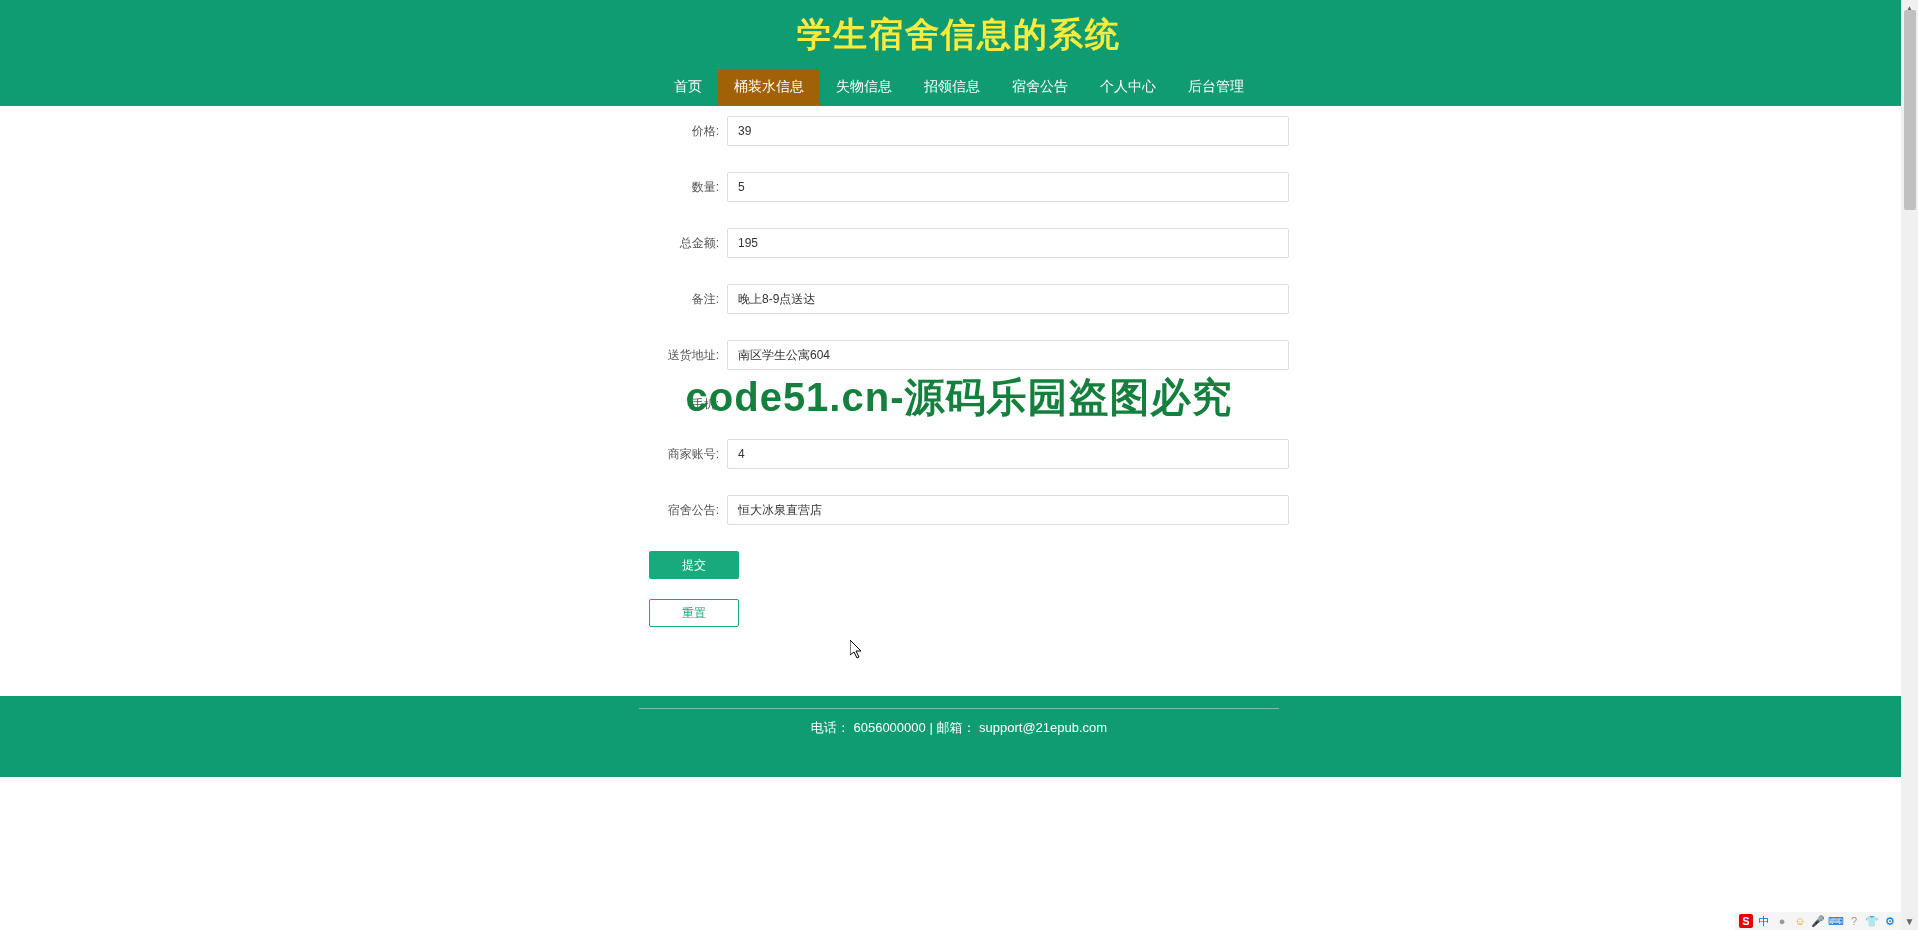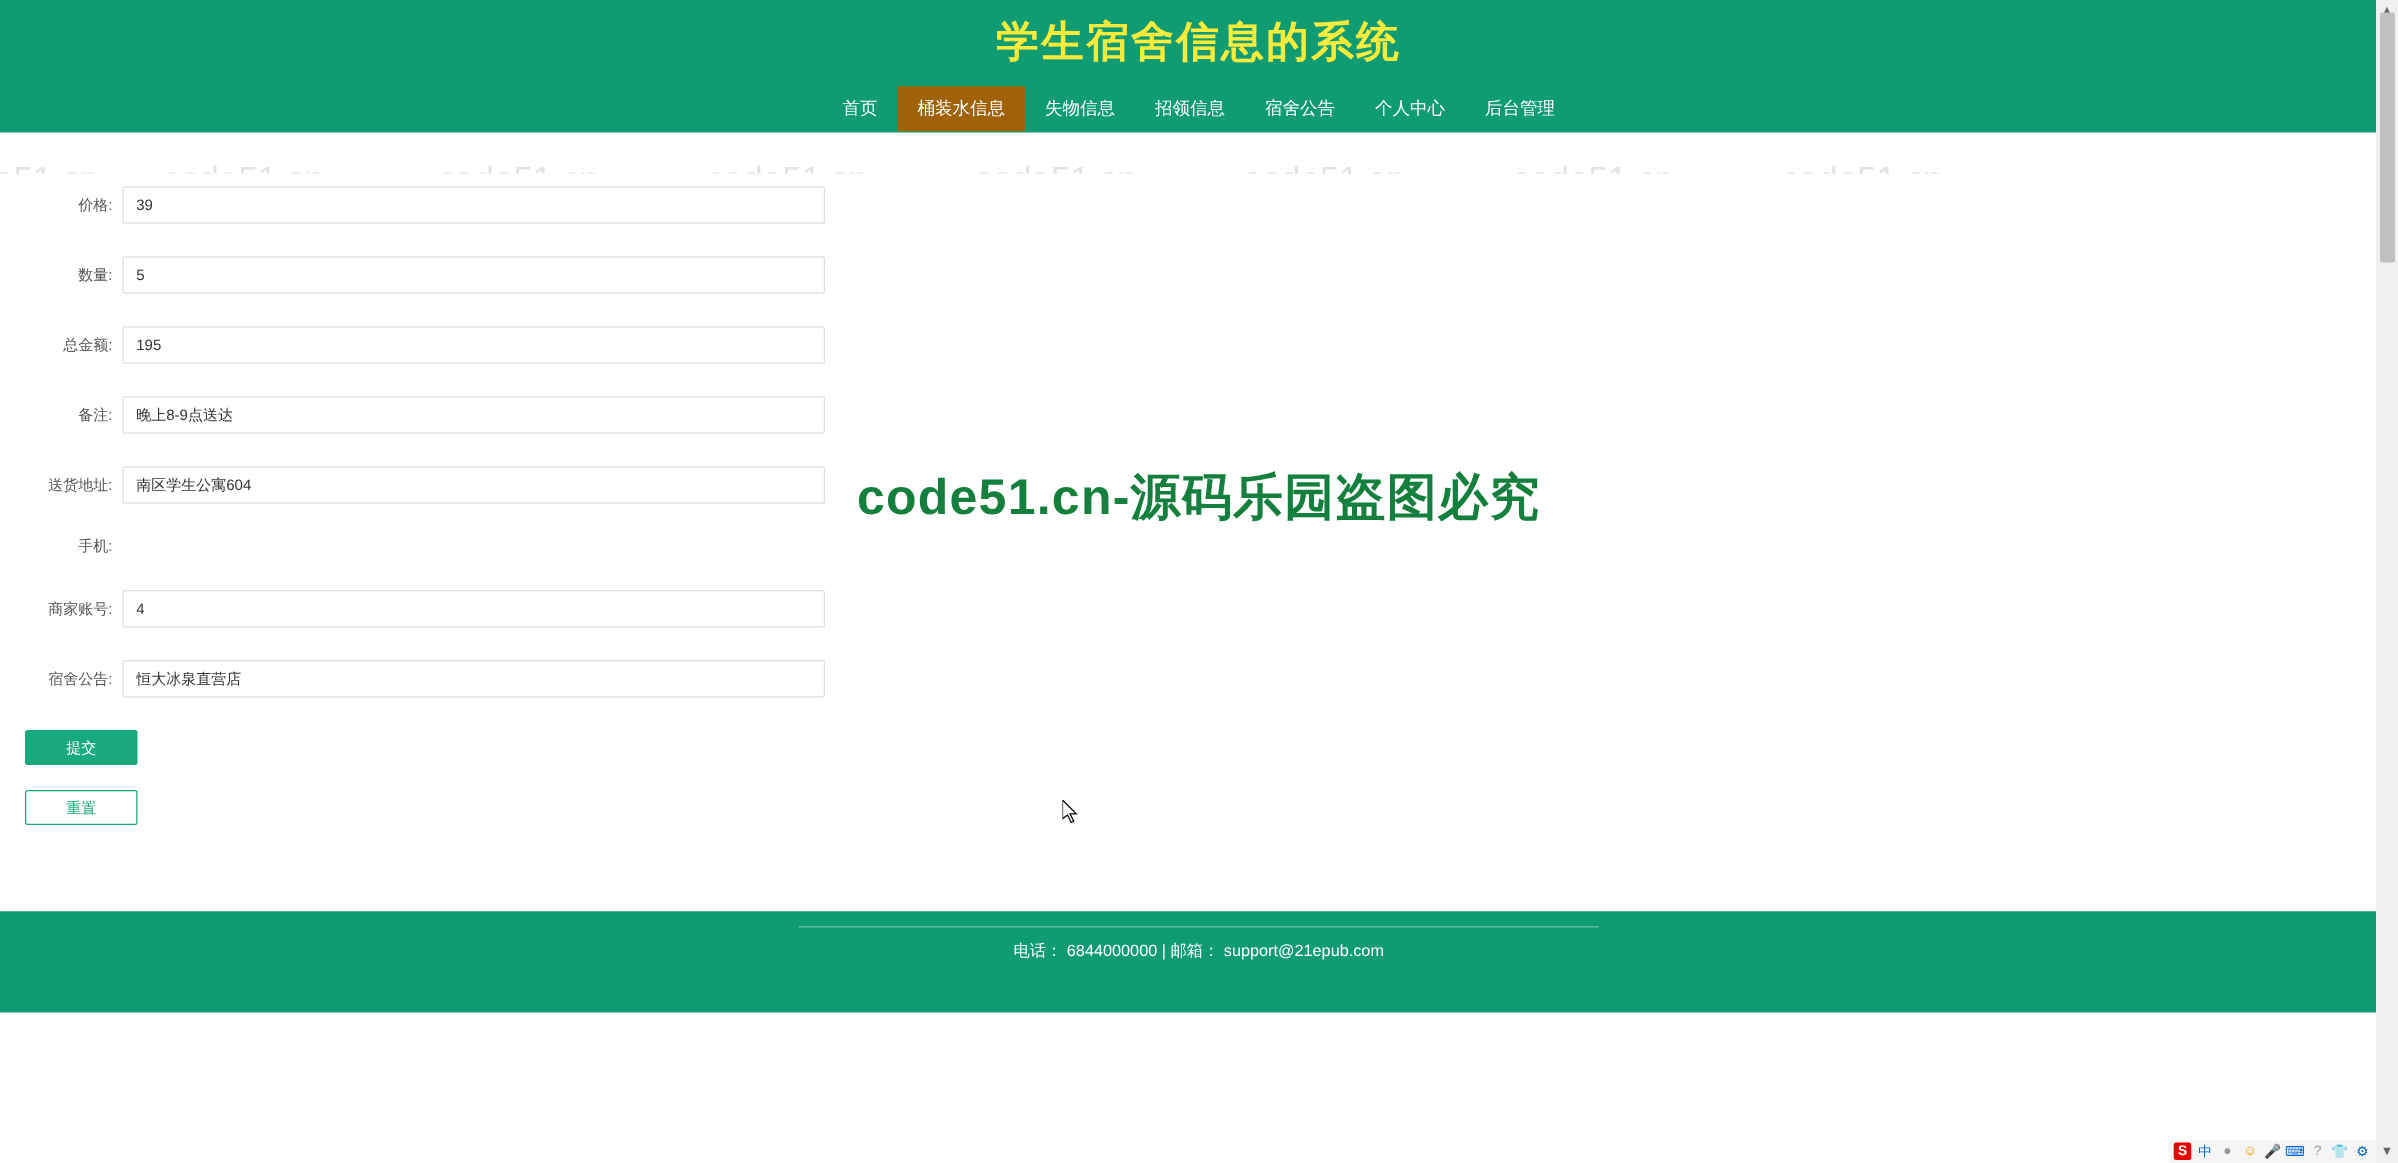--- a/index.html
+++ b/index.html
@@ -57,22 +57,21 @@
     .nav-item.active {
       background: #a16207;
     }
     .content-area {
       background: #fff;
       min-height: 570px;
       position: relative;
       z-index: 1;
       width: 100%;
       display: flex;
-      justify-content: flex-start;
-      margin-top: 33px;
+      justify-content: center;
     }
     .form-container {
       width: 640px;
       background: #fff;
       padding-top: 10px;
       margin-left: 20px;
     }
     .form-row {
       display: flex;
       align-items: center;
@@ -332,21 +331,21 @@
 <div class="cursor">
   <svg width="14" height="20" viewBox="0 0 14 20">
       <path d="M0,0 L0,15 L4,12 L7,18 L9,17 L6,11 L11,11 Z" fill="#fff" stroke="#000" stroke-width="1"></path>
     </svg>
 </div>
 
 <div class="footer">
   <div class="footer-line"></div>
   <div class="footer-text">
     <span>电话：</span>
-    <span>6844000000</span>
+    <span>6056000000</span>
     <span> | </span>
     <span>邮箱：</span>
     <span>support@21epub.com</span>
   </div>
 </div>
 
 <div class="scrollbar-track">
   <div class="scrollbar-arrow up">▲</div>
   <div class="scrollbar-thumb"></div>
   <div class="scrollbar-arrow down">▼</div>

